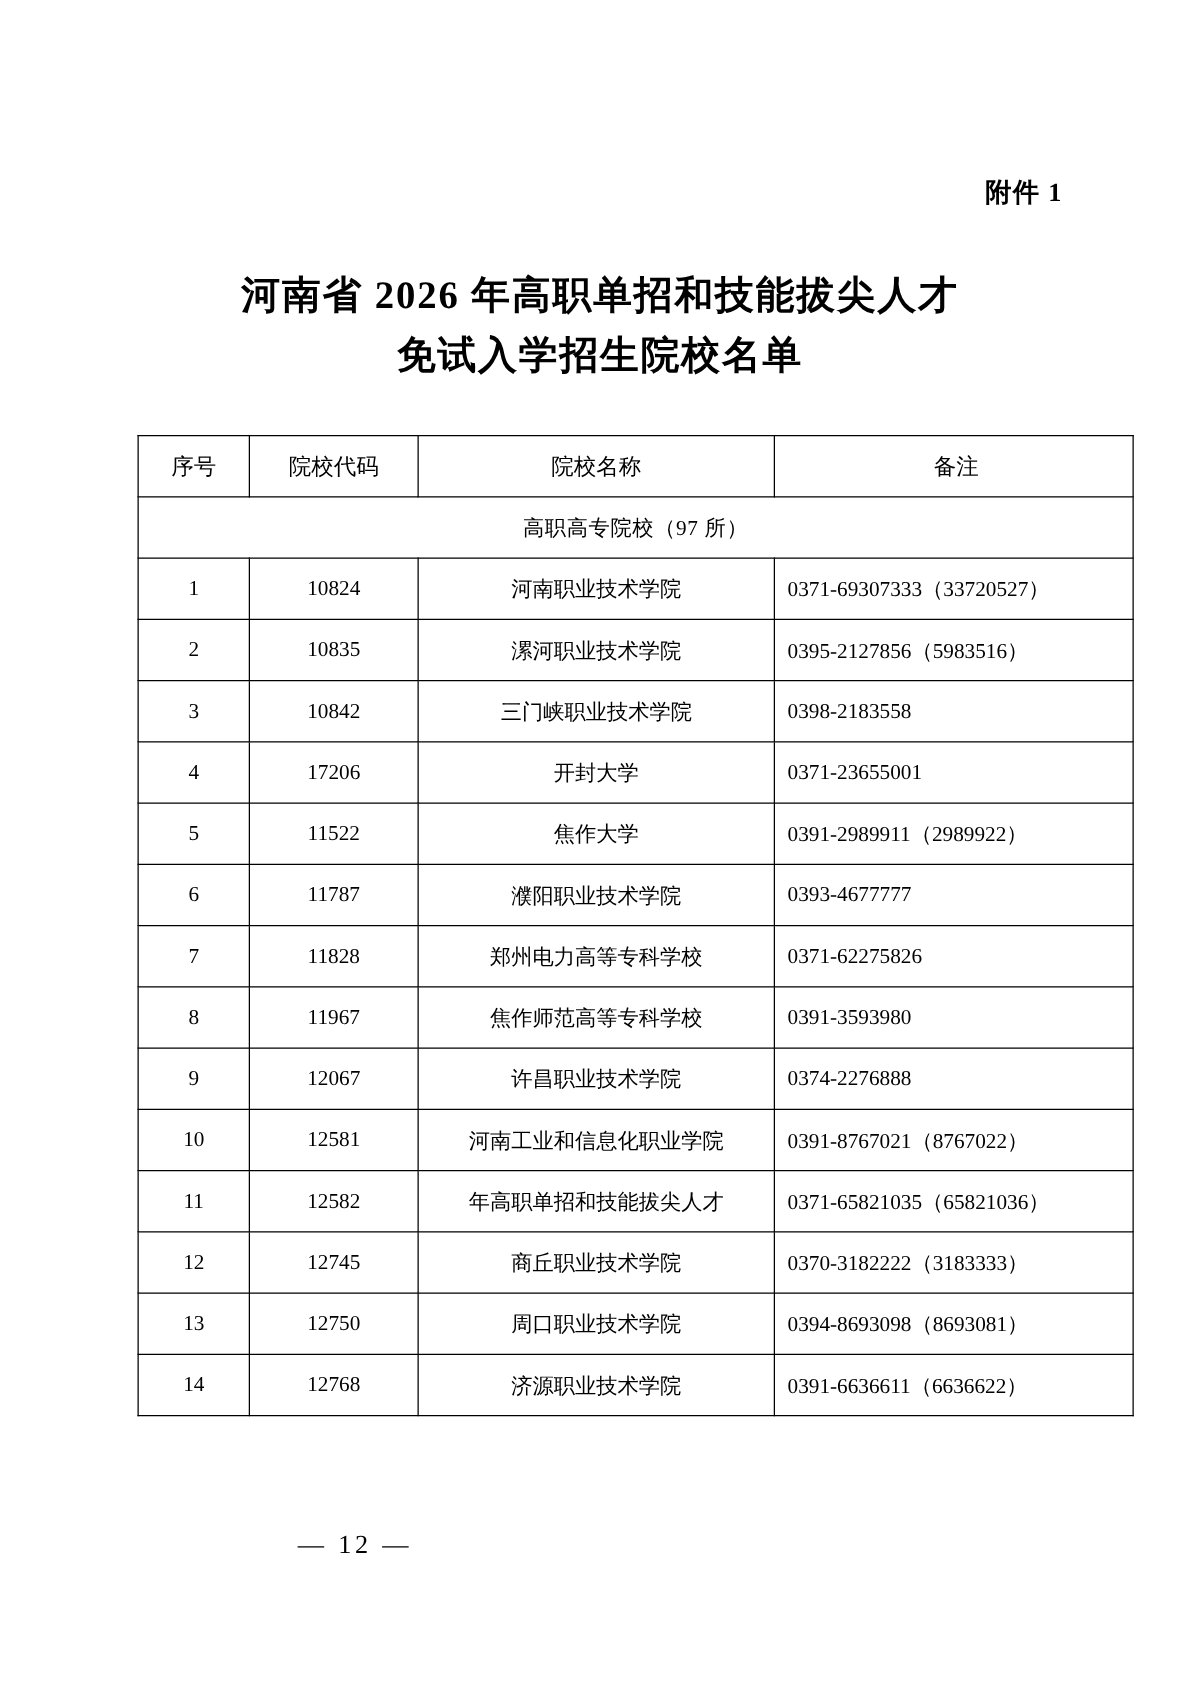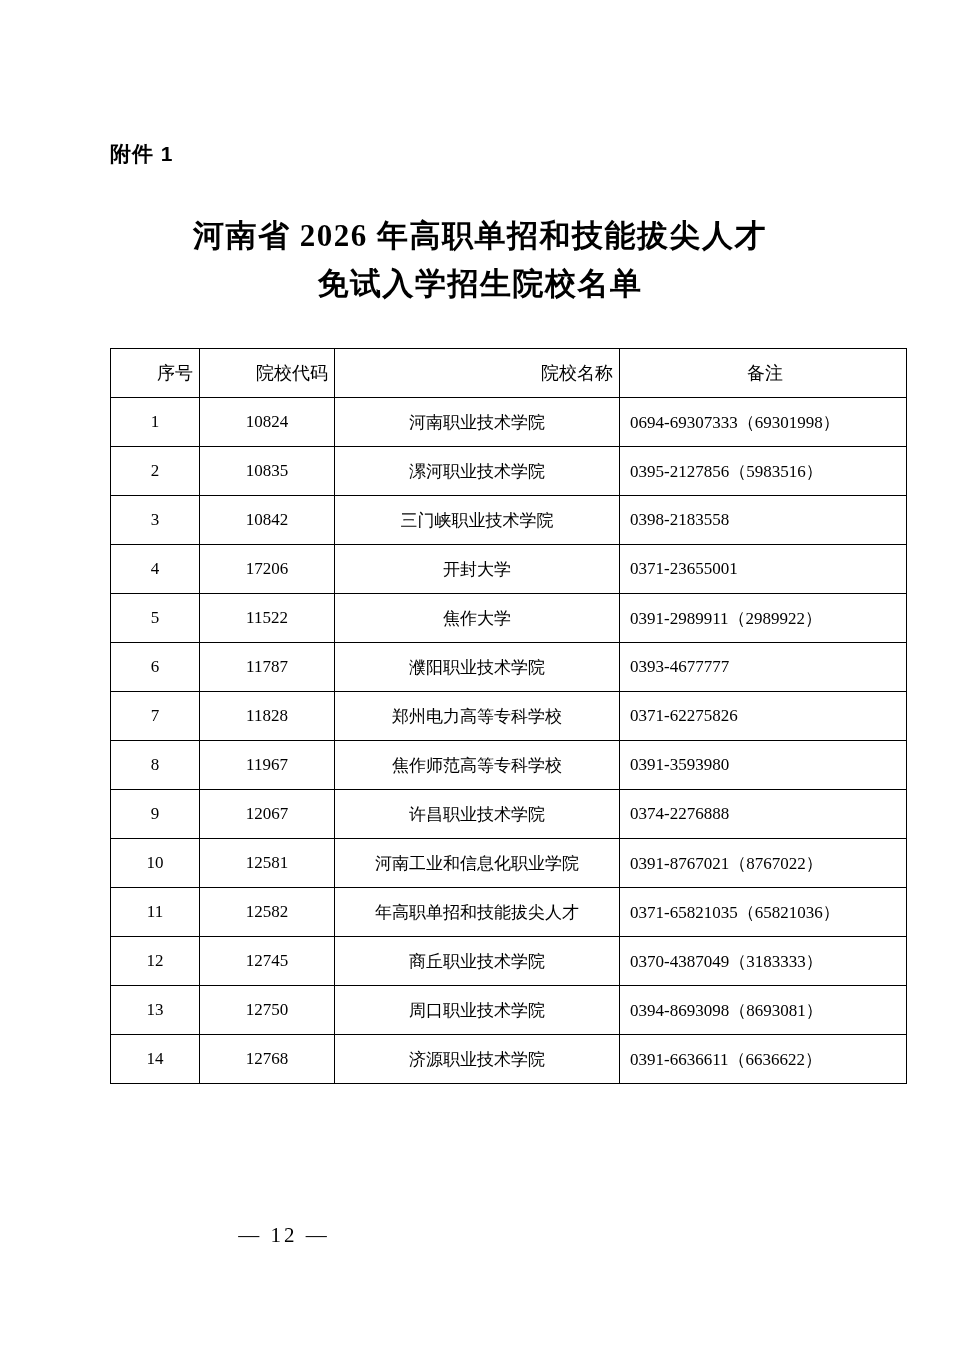--- a/index.html
+++ b/index.html
@@ -16,26 +16,27 @@
     overflow: hidden;
   }
   .page {
     position: relative;
     width: 960px;
     height: 1358px;
     box-sizing: border-box;
     padding: 0 110px;
   }
   .attachment-label {
-    font-family: Liberation Sans, sans-serif;
+    font-family: Liberation Serif, serif;
     font-size: 21px;
     font-weight: bold;
     letter-spacing: 1px;
     padding-top: 140px;
     margin-bottom: 44px;
+    text-align: right;
   }
   .doc-title {
     text-align: center;
     font-family: "Liberation Serif", "DejaVu Serif", serif;
     font-weight: bold;
     font-size: 31px;
     line-height: 1.55;
     letter-spacing: 1.5px;
     margin: 0 auto 40px auto;
     width: 660px;
@@ -53,21 +54,21 @@
   table.schools th {
     border: 1px solid #000000;
     font-size: 17px;
     font-weight: normal;
     font-family: "Liberation Serif", "DejaVu Serif", serif;
     height: 48px;
     padding: 0 6px;
     vertical-align: middle;
   }
   table.schools th {
-    text-align: right;
+    text-align: center;
     font-size: 18px;
   }
   .col-idx { width: 76px; text-align: center; }
   .col-code { width: 122px; text-align: center; }
   .col-name { width: 272px; text-align: center; }
   .col-note { width: 270px; text-align: left; padding-left: 10px !important; }
   .section-row td {
     text-align: center;
     font-size: 18px;
     letter-spacing: 0.5px;
@@ -99,26 +100,29 @@
   <table class="schools">
     <thead>
       <tr>
         <th class="col-idx">序号</th>
         <th class="col-code">院校代码</th>
         <th class="col-name">院校名称</th>
         <th class="col-note" style="text-align:center">备注</th>
       </tr>
     </thead>
     <tbody>
+      <tr class="section-row">
+        <td colspan="4">高职高专院校（97 所）</td>
+      </tr>
 
       <tr>
         <td class="col-idx">1</td>
         <td class="col-code">10824</td>
         <td class="col-name">河南职业技术学院</td>
-        <td class="col-note">0694-69307333（69301998）</td>
+        <td class="col-note">0371-69307333（33720527）</td>
       </tr>
       <tr>
         <td class="col-idx">2</td>
         <td class="col-code">10835</td>
         <td class="col-name">漯河职业技术学院</td>
         <td class="col-note">0395-2127856（5983516）</td>
       </tr>
       <tr>
         <td class="col-idx">3</td>
         <td class="col-code">10842</td>
@@ -170,21 +174,21 @@
       <tr>
         <td class="col-idx">11</td>
         <td class="col-code">12582</td>
         <td class="col-name">年高职单招和技能拔尖人才</td>
         <td class="col-note">0371-65821035（65821036）</td>
       </tr>
       <tr>
         <td class="col-idx">12</td>
         <td class="col-code">12745</td>
         <td class="col-name">商丘职业技术学院</td>
-        <td class="col-note">0370-4387049（3183333）</td>
+        <td class="col-note">0370-3182222（3183333）</td>
       </tr>
       <tr>
         <td class="col-idx">13</td>
         <td class="col-code">12750</td>
         <td class="col-name">周口职业技术学院</td>
         <td class="col-note">0394-8693098（8693081）</td>
       </tr>
       <tr>
         <td class="col-idx">14</td>
         <td class="col-code">12768</td>

